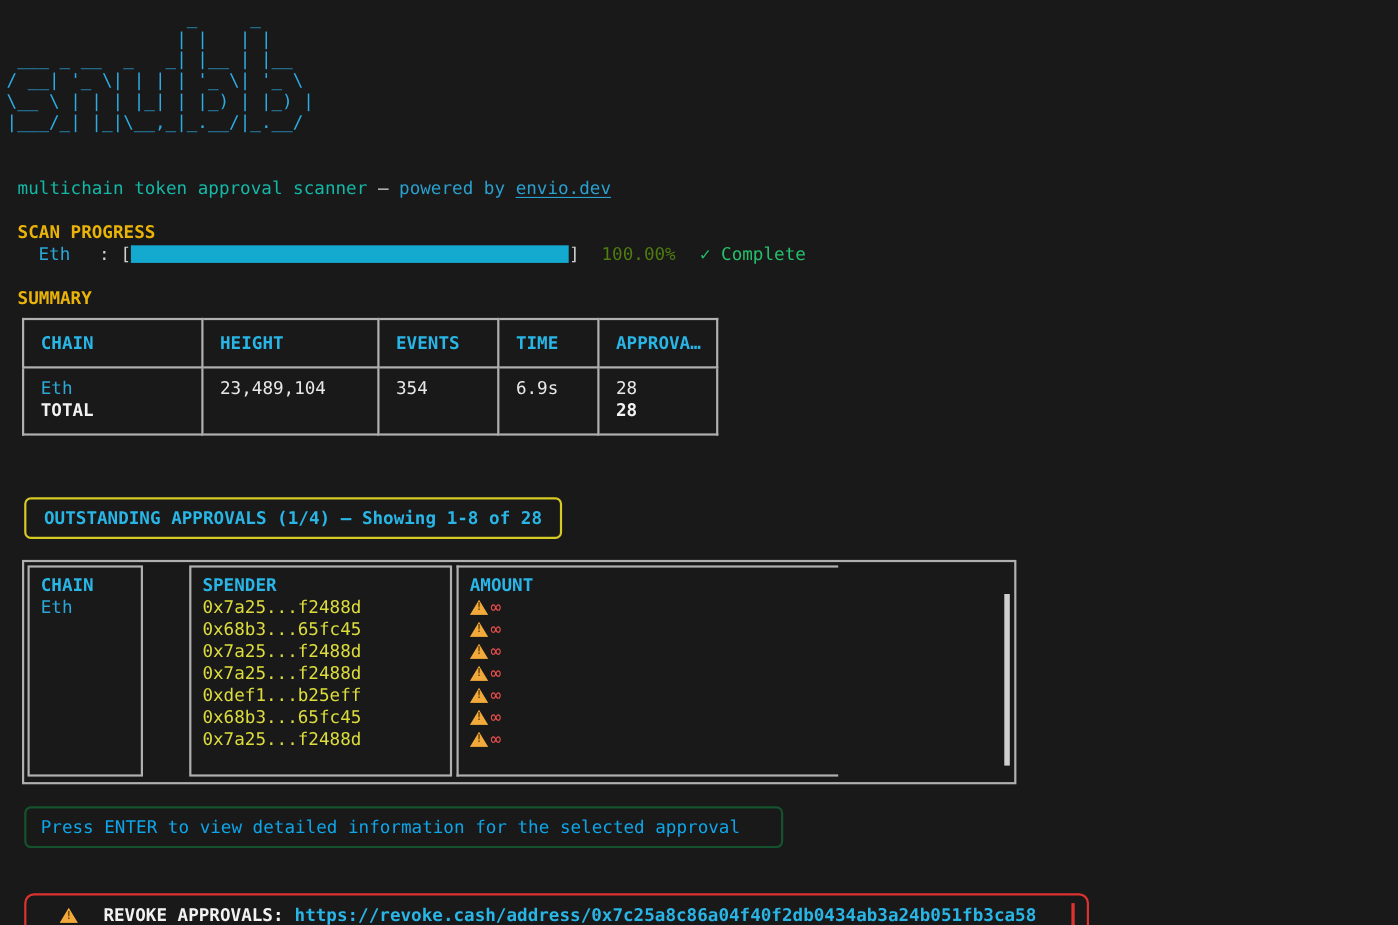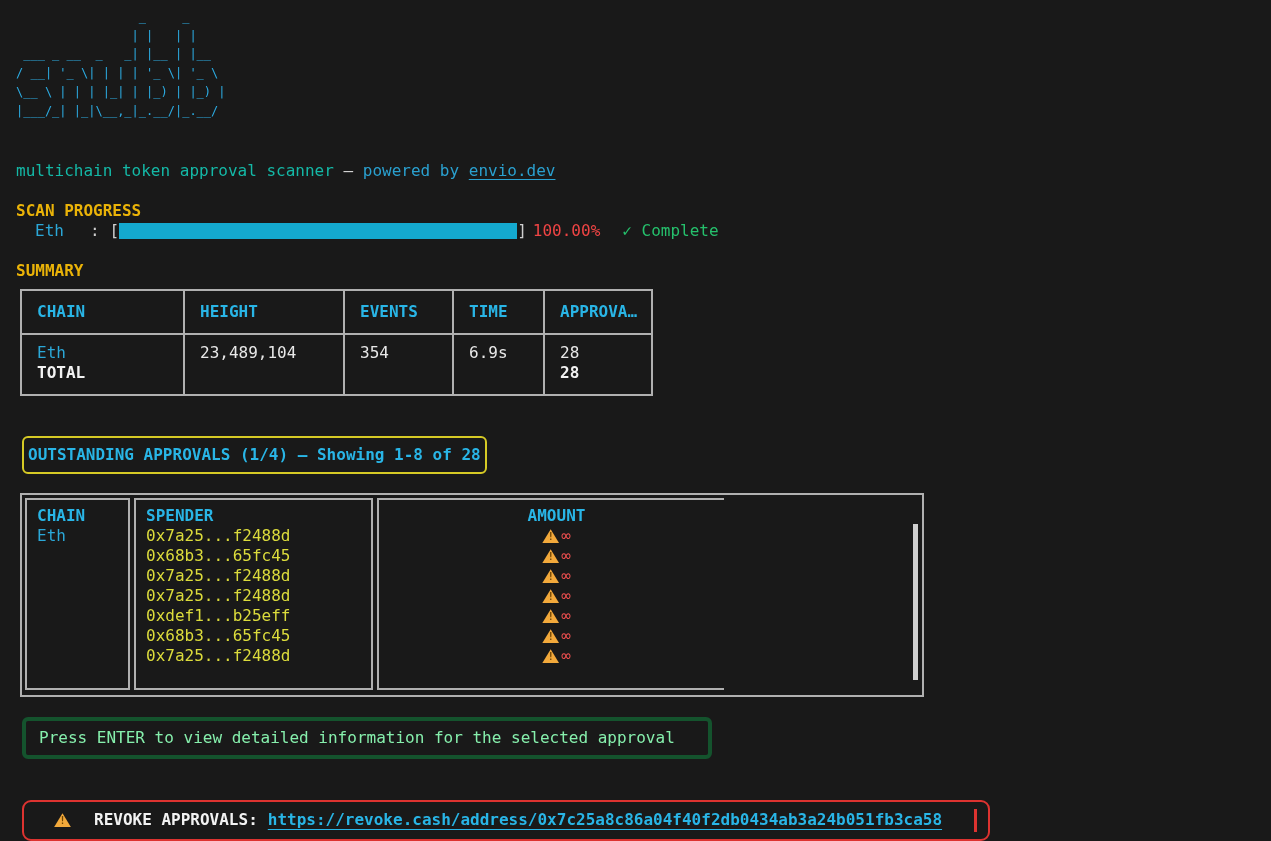--- a/index.html
+++ b/index.html
@@ -2,81 +2,81 @@
 <html><head>
 <meta charset="utf-8">
 <style>
   html,body{margin:0;padding:0;background:#191919;}
   body{
     width:1271px;height:841px;overflow:hidden;
     font-family:"DejaVu Sans Mono","Liberation Mono",monospace;
     font-size:16px;line-height:20px;color:#e6e6e6;
   }
   .logo{
-    margin:8px 0 0 16px;
-    font-size:12px;line-height:18.7px;
+    margin:8px 0 0 6px;
+    font-size:16px;line-height:18.7px;
     color:#2cace3;white-space:pre;
   }
   .tagline{margin:41px 0 0 16px;white-space:pre;}
   .tag-title{color:#14b8a6;font-weight:normal;}
   .tag-sep{color:#d8d8d8;}
   .tag-pow{color:#2aa0cf;}
   .tag-link{color:#2aa0cf;text-decoration:underline;text-underline-offset:3px;cursor:pointer;}
   .section-label{margin:20px 0 0 16px;color:#eab308;font-weight:bold;}
   .progress-row{margin:0 0 0 16px;height:20px;}
   .pr-chain{color:#2ba8d8;margin-left:19px;}
   .pr-colon{color:#cfcfcf;margin-left:26px;}
   .pr-br{color:#cfcfcf;}
   .pr-br.open{margin-left:10px;}
   .pr-bar{display:inline-block;width:398px;height:16px;background:#14a9cf;vertical-align:-3px;}
-  .pr-pct{color:#ef4444;margin-left:6px;}
+  .pr-pct{color:#4d7c0f;margin-left:20px;}
   .pr-status{color:#25c06c;margin-left:22px;white-space:pre;}
   table.summary{margin:8px 0 0 20px;border-collapse:collapse;table-layout:fixed;}
   table.summary th,table.summary td{border:2px solid #b0b0b0;text-align:left;vertical-align:top;}
   table.summary th{padding:11px 0 11px 15px;color:#29b5e6;font-weight:bold;overflow:hidden;white-space:nowrap;}
   table.summary td{padding:8px 0 11px 15px;color:#e8e8e8;}
   .cell-chain{color:#2ba8d8;}
   .cell-total{color:#f2f2f2;font-weight:bold;}
   .outstanding{
-    margin:40px 0 0 22px;width:fit-content;
+    margin:56px 0 0 22px;width:fit-content;
     border:2px solid #d6ca25;border-radius:6px;
-    padding:7px 4px;color:#29b5e6;font-weight:bold;
+    padding:7px 16px;color:#29b5e6;font-weight:bold;
   }
   .apv-outer{
     position:relative;margin:19px 0 0 20px;width:904px;height:204px;
     border:2px solid #b0b0b0;box-sizing:border-box;
     display:flex;gap:4px;padding:3px;
   }
   .apv-panel{border:2px solid #b0b0b0;box-sizing:border-box;height:192px;padding:6px 0 0 10px;overflow:hidden;}
   .apv-panel .hdr{color:#29b5e6;font-weight:bold;height:20px;}
   .apv-panel .row{height:20px;white-space:nowrap;}
   .p-chain{width:105px;}
   .p-token{width:186px;}
-  .p-spender{width:239px;}
-  .p-amount{width:347px;border-right:none;text-align:center;}
+  .p-spender{width:239px;margin-left:38px;}
+  .p-amount{width:347px;border-right:none;}
   .chain-val,.token-val{color:#2ba8d8;}
   .spender-val{color:#dcdc3c;}
   .row.selected .spender-val,.row.selected .arrow{color:#e4e43c;font-weight:bold;}
   .arrow{color:#e4e43c;margin-right:8px;}
   .amount-val{color:#ef4f4f;}
   .row.selected .amount-val{font-weight:bold;}
   .warn{
     display:inline-block;width:17px;height:14px;background:#f2a93b;
     clip-path:polygon(50% 0,100% 100%,0 100%);
     margin-right:2px;vertical-align:-2px;position:relative;
   }
   .warn::after{
     content:"!";position:absolute;left:50%;transform:translateX(-50%);
     bottom:-4px;font-size:10px;font-weight:bold;color:#6e4400;
   }
   .apv-scrollbar{position:absolute;right:4px;top:29px;width:5px;height:156px;background:#cfcfcf;}
   .hint-box{
     margin:20px 0 0 22px;width:690px;box-sizing:border-box;
-    border:4px solid #14532d;border-radius:6px;
-    padding:7px 13px;color:#86efac;
+    border:2px solid #14532d;border-radius:6px;
+    padding:7px 13px;color:#0ea5e9;
   }
   .revoke-box{
     position:relative;margin:41px 0 0 22px;width:968px;box-sizing:border-box;
     border:2px solid #dd3330;border-radius:9px;
     padding:8px 0 9px 30px;white-space:nowrap;
   }
   .revoke-label{color:#f2f2f2;font-weight:bold;margin-left:21px;}
   .revoke-link{color:#29b5e6;font-weight:bold;text-decoration:underline;text-underline-offset:4px;margin-left:10px;cursor:pointer;}
   .revoke-tick{position:absolute;right:11px;top:7px;bottom:7px;width:3px;background:#dd3330;}
 </style>

